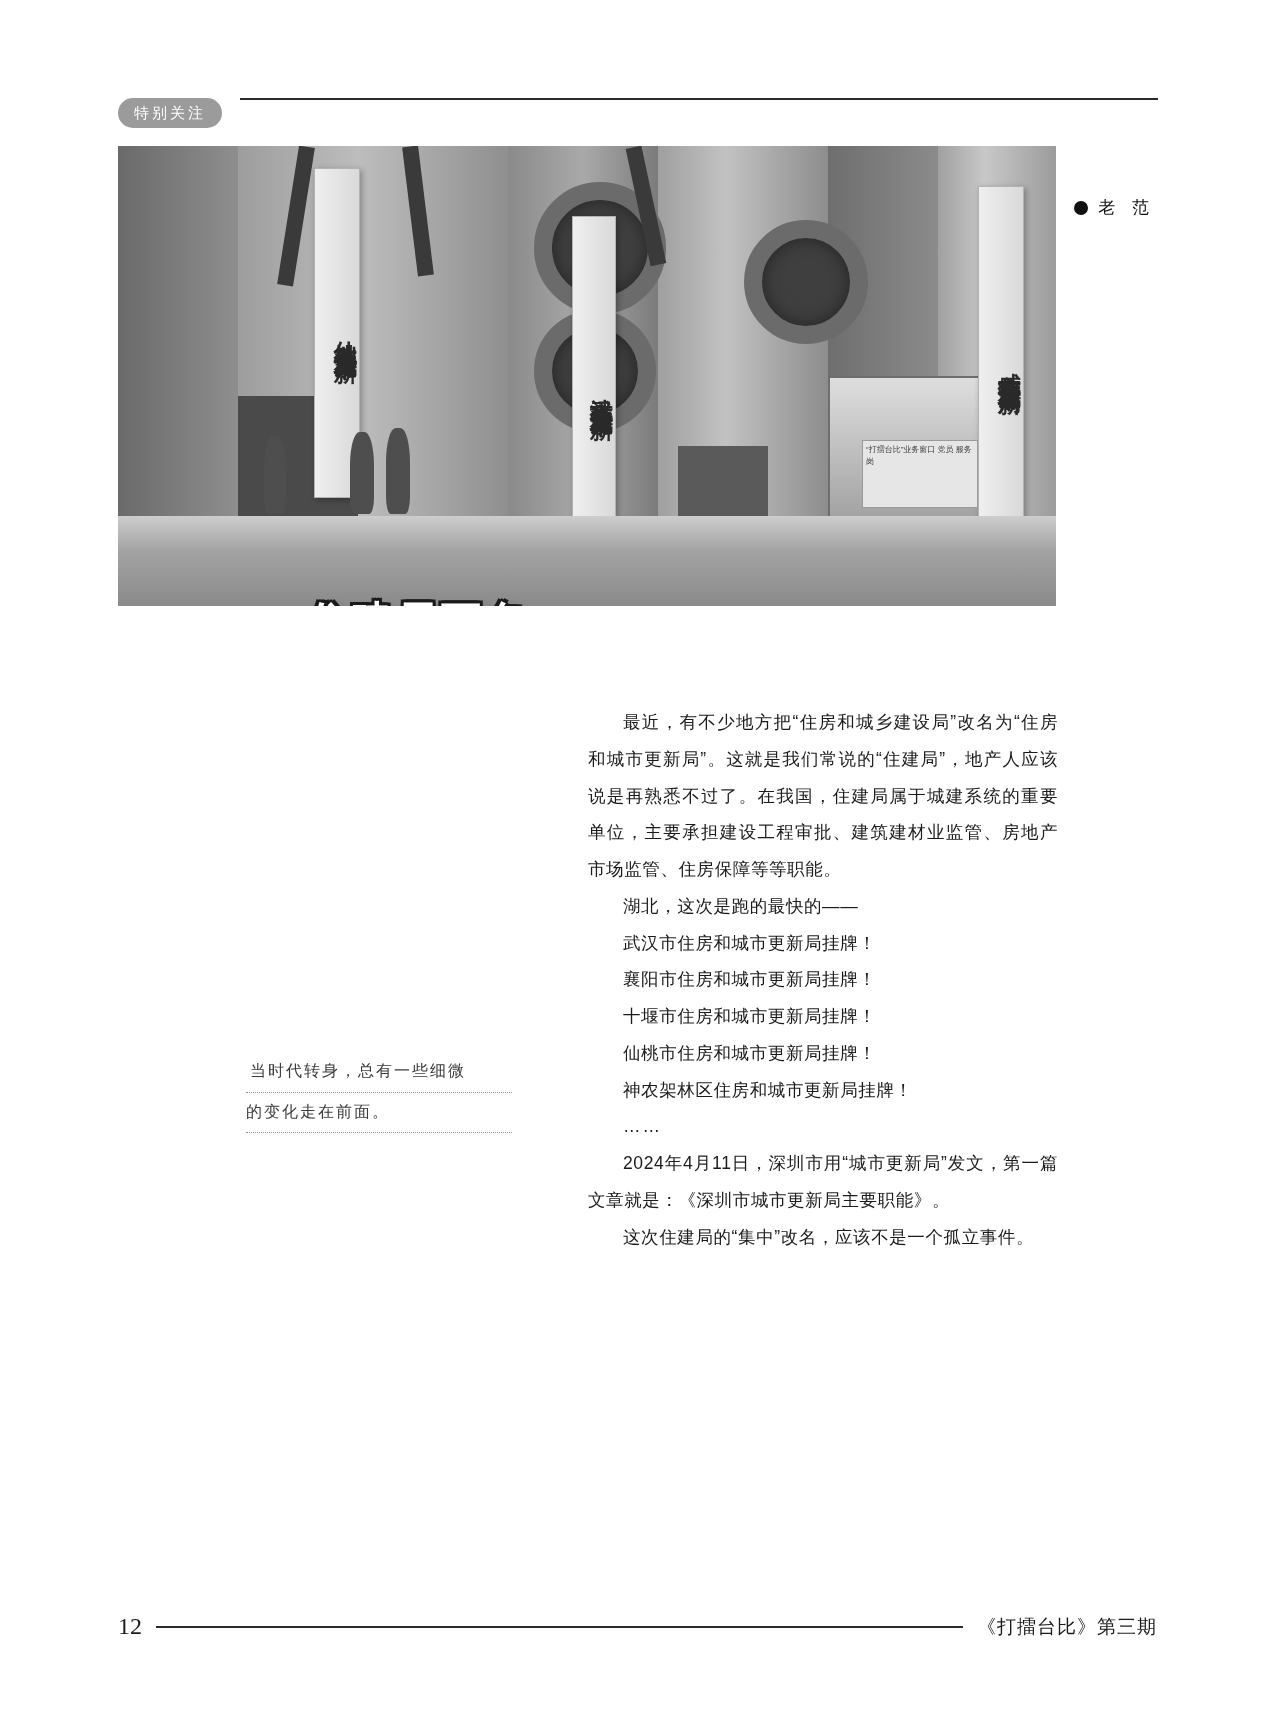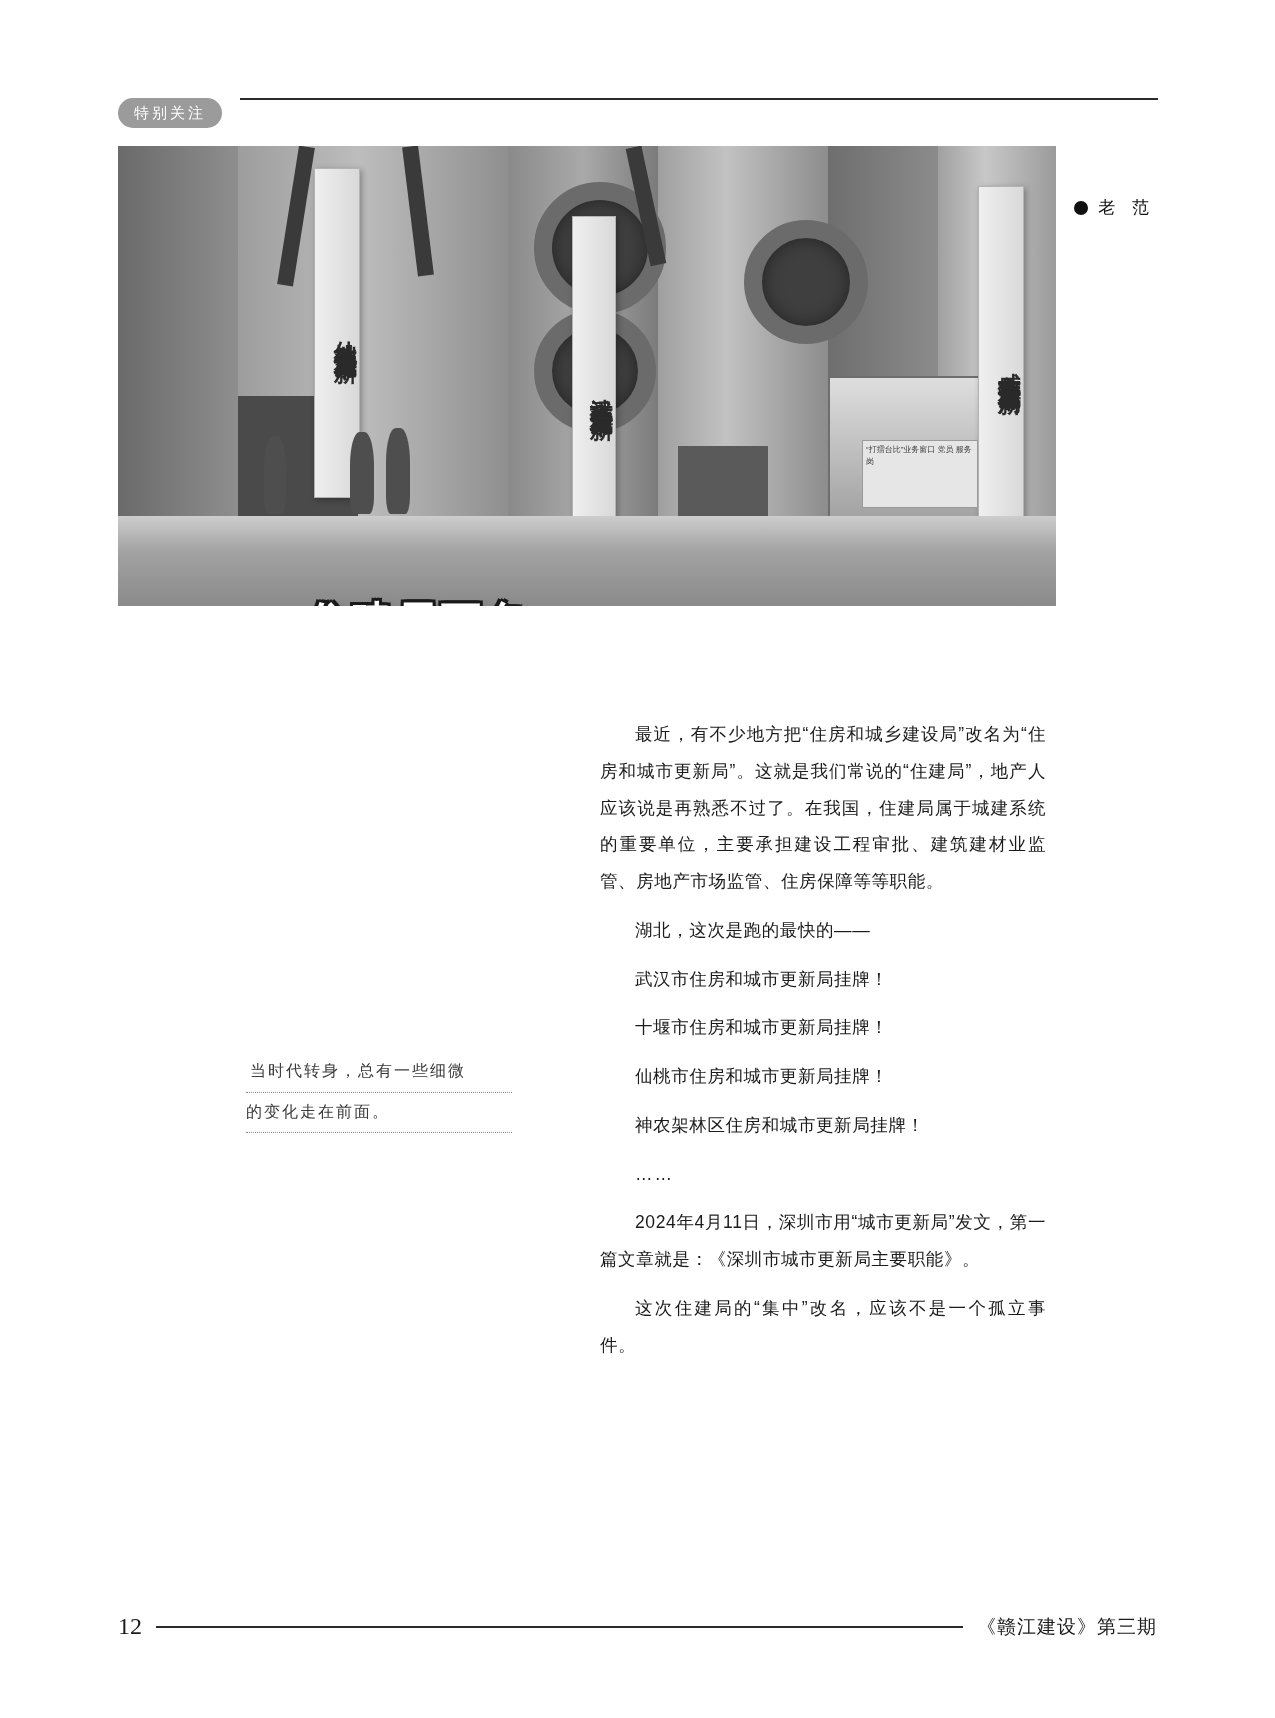--- a/index.html
+++ b/index.html
@@ -226,21 +226,21 @@
     top: 704px;
     width: 470px;
     font-family: "Liberation Sans", sans-serif;
     font-size: 17.5px;
     color: #1b1b1b;
     line-height: 2.1;
     letter-spacing: 0.6px;
     text-align: justify;
   }
   .body-col p {
-    margin: 12px;
+    margin: 0;
     text-indent: 2em;
   }
   .body-col p.ellipsis { letter-spacing: 2px; }
 
   
   .footer {
     position: absolute;
     left: 118px;
     right: 118px;
     bottom: 78px;
@@ -324,27 +324,28 @@
 
   <div class="pullquote">
     <span class="l1">当时代转身，总有一些细微</span>
     <span class="l2">的变化走在前面。</span>
   </div>
 
   <div class="body-col">
     <p>最近，有不少地方把“住房和城乡建设局”改名为“住房和城市更新局”。这就是我们常说的“住建局”，地产人应该说是再熟悉不过了。在我国，住建局属于城建系统的重要单位，主要承担建设工程审批、建筑建材业监管、房地产市场监管、住房保障等等职能。</p>
     <p>湖北，这次是跑的最快的——</p>
     <p>武汉市住房和城市更新局挂牌！</p>
+    <p>襄阳市住房和城市更新局挂牌！</p>
     <p>十堰市住房和城市更新局挂牌！</p>
     <p>仙桃市住房和城市更新局挂牌！</p>
     <p>神农架林区住房和城市更新局挂牌！</p>
     <p class="ellipsis">……</p>
     <p>2024年4月11日，深圳市用“城市更新局”发文，第一篇文章就是：《深圳市城市更新局主要职能》。</p>
     <p>这次住建局的“集中”改名，应该不是一个孤立事件。</p>
   </div>
 
   <div class="footer">
     <div class="pageno">12</div>
     <div class="rule"></div>
-    <div class="issue">《赣江建设》第三期</div>
+    <div class="issue">《打擂台比》第三期</div>
   </div>
 
 </div>
 
 </body></html>

